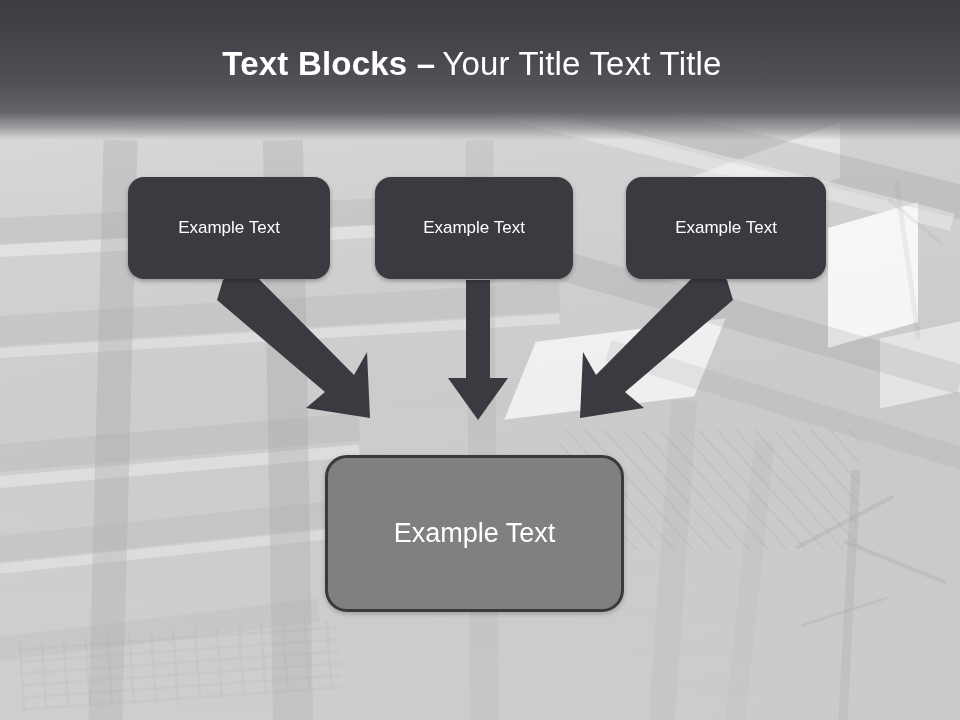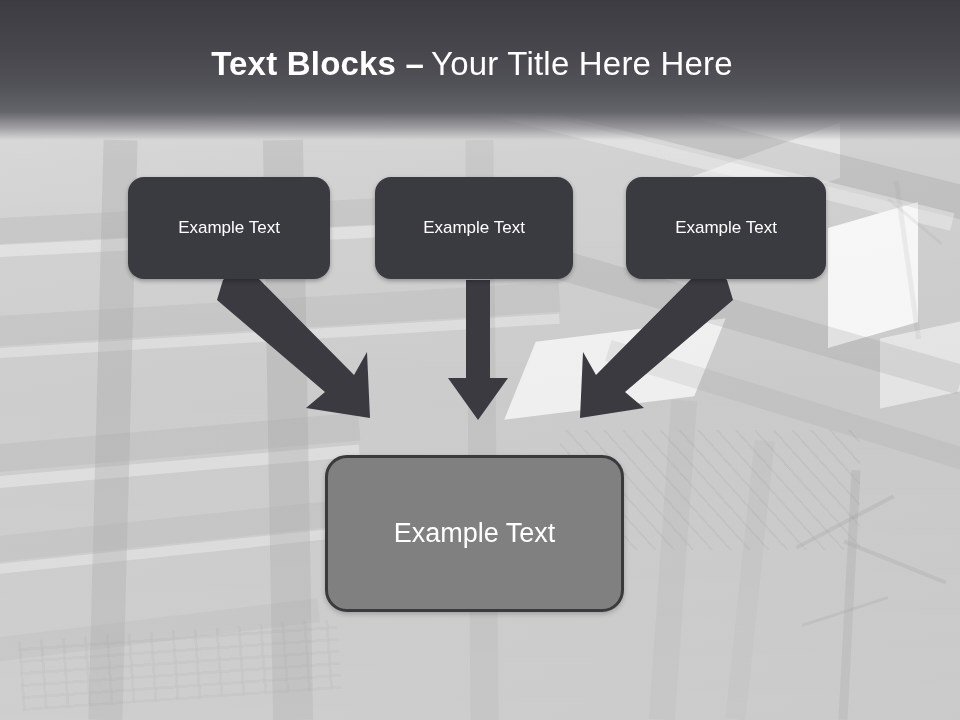--- a/index.html
+++ b/index.html
@@ -186,21 +186,21 @@
     <div class="tree" style="left:790px; top:520px; width:110px; height:4px; transform:rotate(-28deg);"></div>
     <div class="tree" style="left:840px; top:560px; width:110px; height:4px; transform:rotate(22deg);"></div>
     <div class="tree" style="left:800px; top:610px; width:90px; height:3px; transform:rotate(-18deg);"></div>
     <div class="tree" style="left:905px; top:180px; width:5px; height:160px; transform:rotate(-8deg); opacity:.5;"></div>
     <div class="tree" style="left:880px; top:220px; width:70px; height:3px; transform:rotate(40deg); opacity:.5;"></div>
   </div>
 
   <div class="header-band"></div>
   <div class="slide-title">
     <span class="strong">Text Blocks –</span>
-    <span class="rest">Your Title Here Here</span>
+    <span class="rest">Your Title Text Title</span>
   </div>
 
   <svg class="arrow-svg" id="arrow-left-svg" width="160" height="150" viewBox="0 0 160 150">
     <polygon points="8,0 28,-17 139,95 152,72 155,138 91,128 110,112 2,20" fill="#3a3a40"></polygon>
   </svg>
 
   <svg class="arrow-svg" id="arrow-mid-svg" width="60" height="150" viewBox="0 0 60 150">
     <polygon points="18,0 42,0 42,98 60,98 30,140 0,98 18,98" fill="#3a3a40"></polygon>
   </svg>
 

